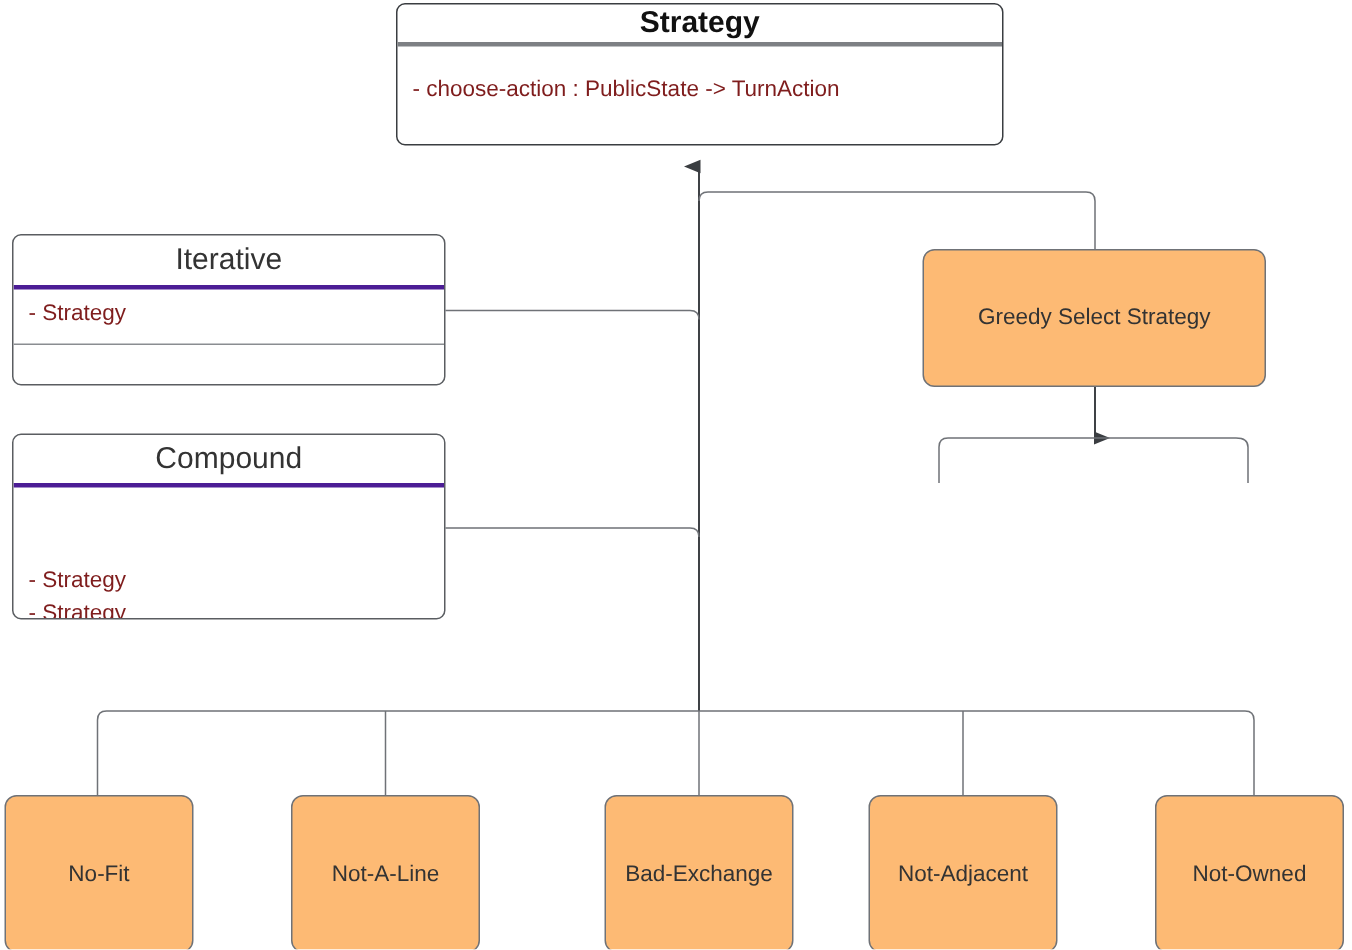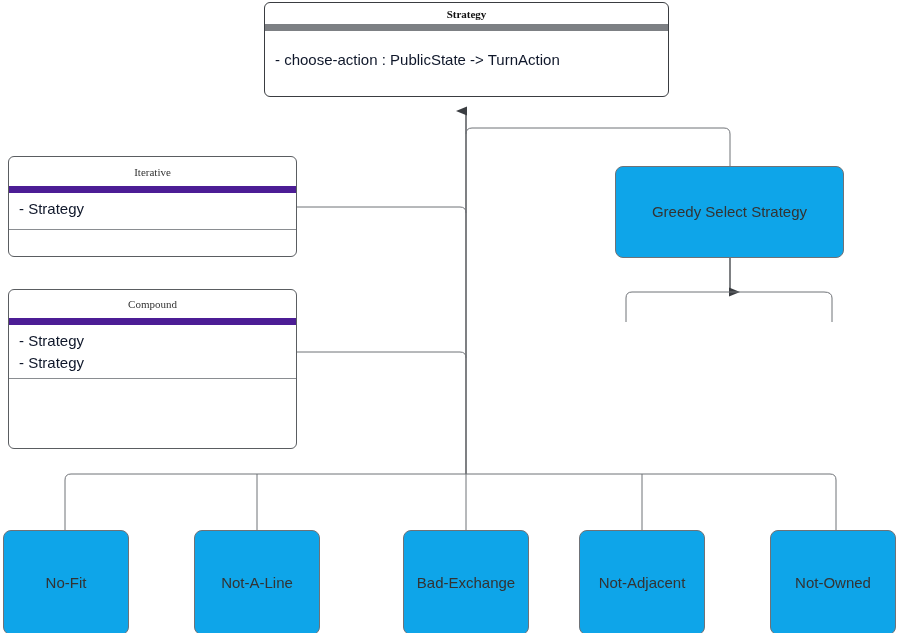--- a/index.html
+++ b/index.html
@@ -24,21 +24,21 @@
     top: 0;
     width: 901px;
     height: 633px;
     pointer-events: none;
   }
 
   
   .node {
     position: absolute;
     box-sizing: border-box;
-    background: #0ea5e9;
+    background: #fdba74;
     border: 1px solid #6f7277;
     border-radius: 8px;
     display: flex;
     align-items: center;
     justify-content: center;
     color: #333333;
     font-size: 15px;
     line-height: 1.2;
     z-index: 2;
   }
@@ -62,35 +62,34 @@
   }
   .uml.strong {
     border-color: #3a3d41;
   }
   .uml-title {
     box-sizing: border-box;
     display: flex;
     align-items: center;
     justify-content: center;
     color: #333333;
-    font-size: 11px;
-    border-bottom: 7px solid #4c1d95;
+    font-size: 20px;
+    border-bottom: 3px solid #4c1d95;
     flex: 0 0 auto;
-    font-family: Liberation Serif, serif;
   }
   .uml.strong .uml-title {
     font-weight: bold;
     color: #111111;
     border-bottom-color: #7d8084;
   }
   .uml-attrs {
     box-sizing: border-box;
     padding: 6px 8px 6px 10px;
     border-bottom: 1px solid #8a8d91;
-    color: #0f172a;
+    color: #7f1d1d;
     font-size: 15px;
     line-height: 22px;
     flex: 0 0 auto;
   }
   .uml-attrs .attr-line {
     white-space: nowrap;
   }
   .uml-ops {
     box-sizing: border-box;
     flex: 1 1 auto;
@@ -133,21 +132,21 @@
   </div>
 
   <div class="uml" style="left:8px; top:156px; width:289px; height:101px;">
     <div class="uml-title" style="height:36px;">Iterative</div>
     <div class="uml-attrs" style="height:37px; padding-top:5px;">
       <div class="attr-line">- Strategy</div>
     </div>
     <div class="uml-ops"></div>
   </div>
 
-  <div class="uml" style="left:8px; top:289px; width:289px; height:160px;">
+  <div class="uml" style="left:8px; top:289px; width:289px; height:124px;gap:46px;">
     <div class="uml-title" style="height:35px;">Compound</div>
     <div class="uml-attrs" style="height:54px; padding-top:5px;">
       <div class="attr-line">- Strategy</div>
       <div class="attr-line">- Strategy</div>
     </div>
     <div class="uml-ops"></div>
   </div>
 
   <div class="node" style="left:615px; top:166px; width:229px; height:92px;">
     <span class="node-label">Greedy Select Strategy</span>

